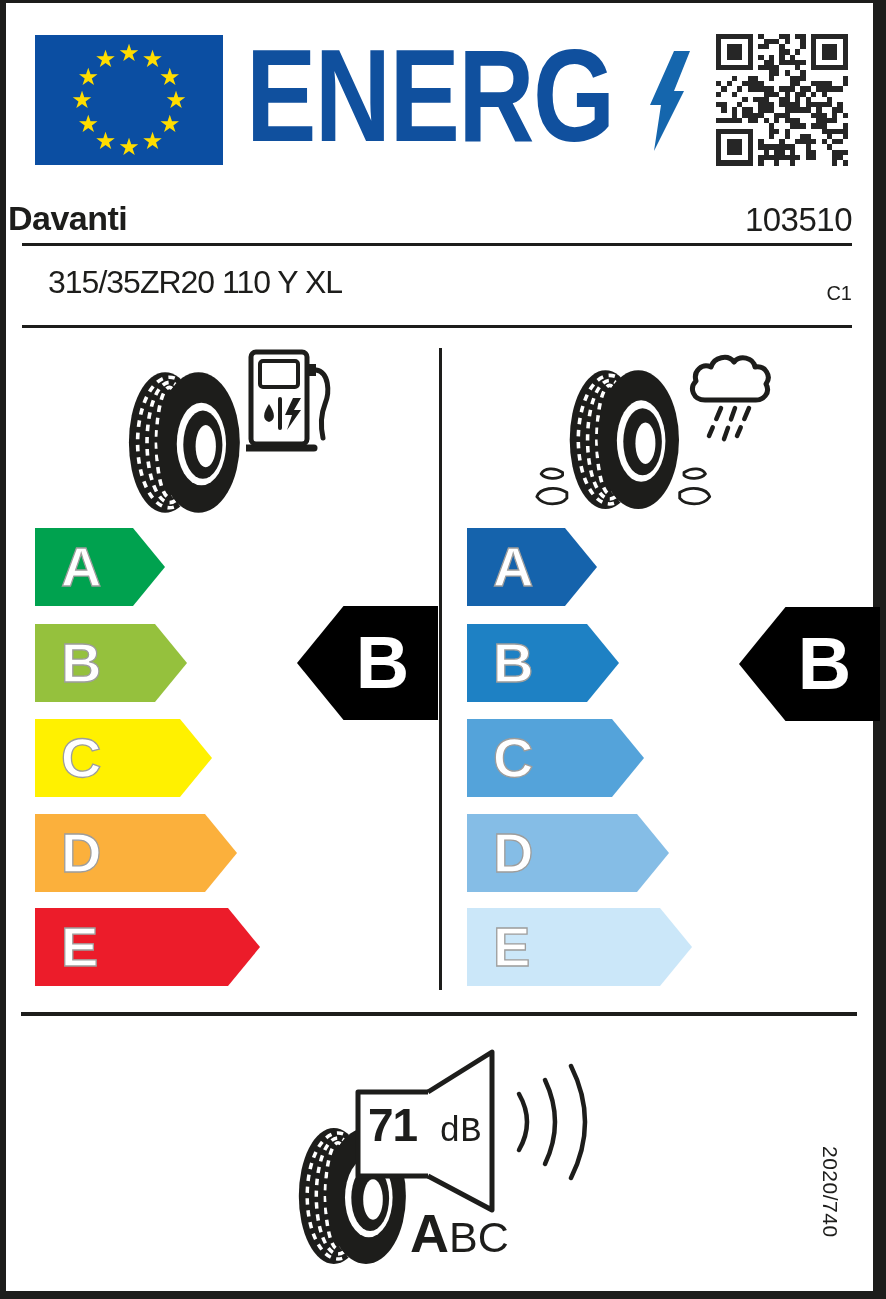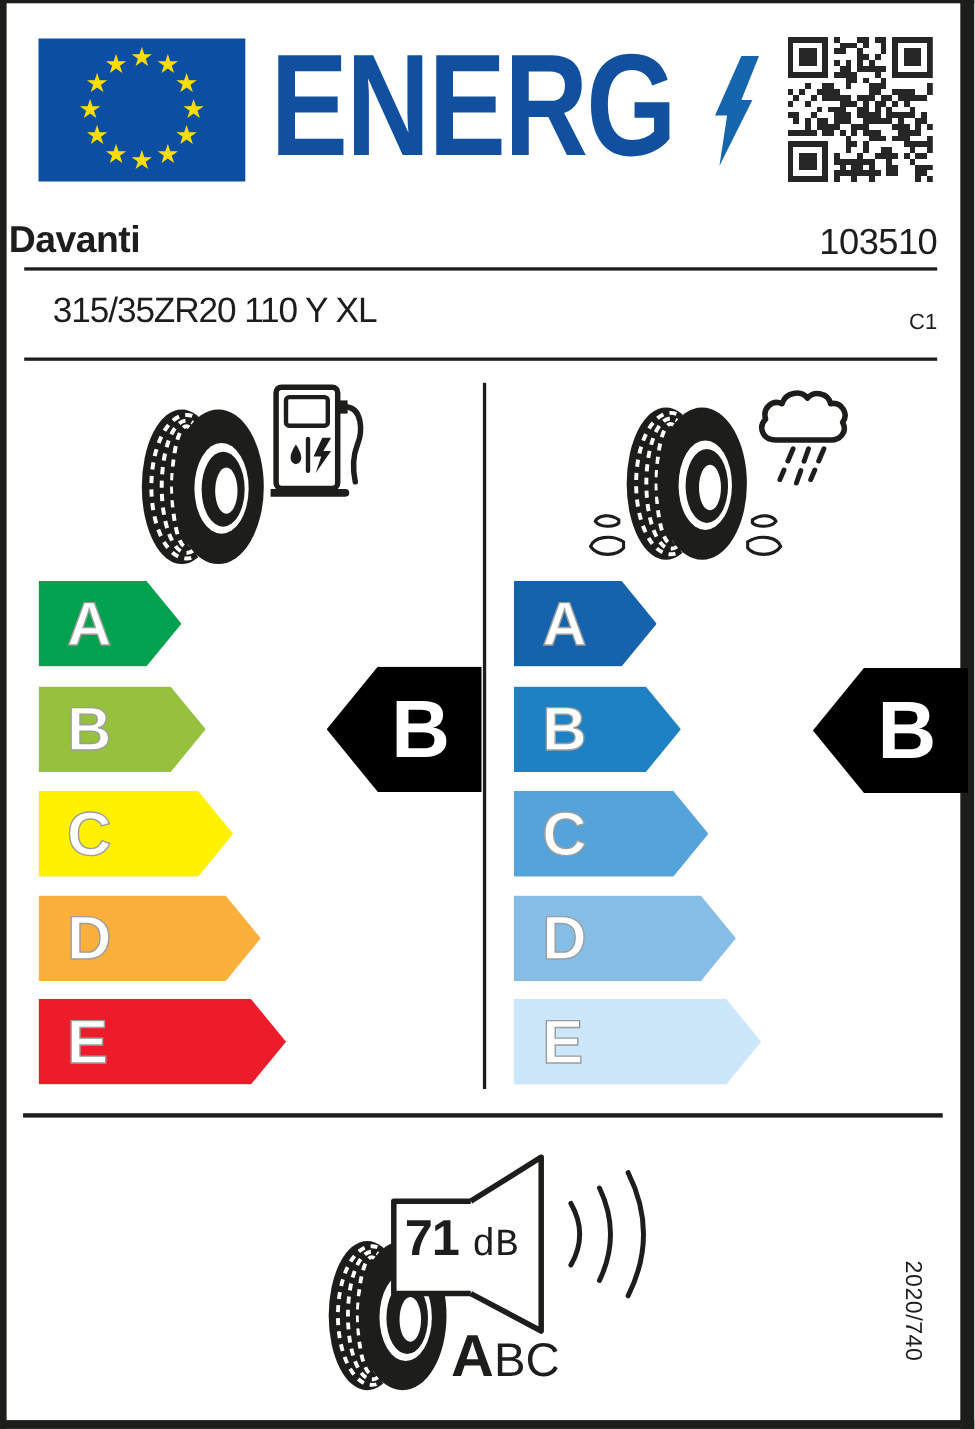--- a/index.html
+++ b/index.html
@@ -43,21 +43,21 @@
   .badge{position:absolute;width:111px;height:114px;background:#000;color:#fff;
          clip-path:polygon(33% 0,100% 0,100% 100%,33% 100%,0 50%);
          display:flex;align-items:center;justify-content:center;padding-left:30px;
          font-size:74px;font-weight:bold;line-height:1;}
   .badge.fuel{left:297px;top:606px;} .badge.wet{left:739px;top:607px;}
   
   .rule3{left:21px;top:1012px;width:836px;height:4px;background:#1d1d1b;}
   .tyre-noise{left:296px;top:1126px;width:112px;height:140px;}
   .speaker{left:350px;top:1046px;width:150px;height:170px;}
   .waves{left:507px;top:1058px;width:90px;height:128px;}
-  .noise-db{left:368px;top:1102px;display:flex;align-items:baseline;gap:12px;line-height:1;}
+  .noise-db{left:368px;top:1102px;display:flex;align-items:baseline;gap:22px;line-height:1;}
   .n71{font-size:46px;font-weight:bold;letter-spacing:-1px;}
   .ndb{font-size:35px;font-family:Liberation Mono, monospace;}
   .noise-class{left:410px;top:1206px;display:flex;align-items:baseline;line-height:1;}
   .nA{font-size:54px;font-weight:bold;}
   .nBC{font-size:43px;}
   .reg{left:820px;top:1146px;writing-mode:vertical-rl;font-size:21px;letter-spacing:0.5px;
        line-height:1;color:#1d1d1b;}
   svg{display:block;}
 </style>
 </head>

